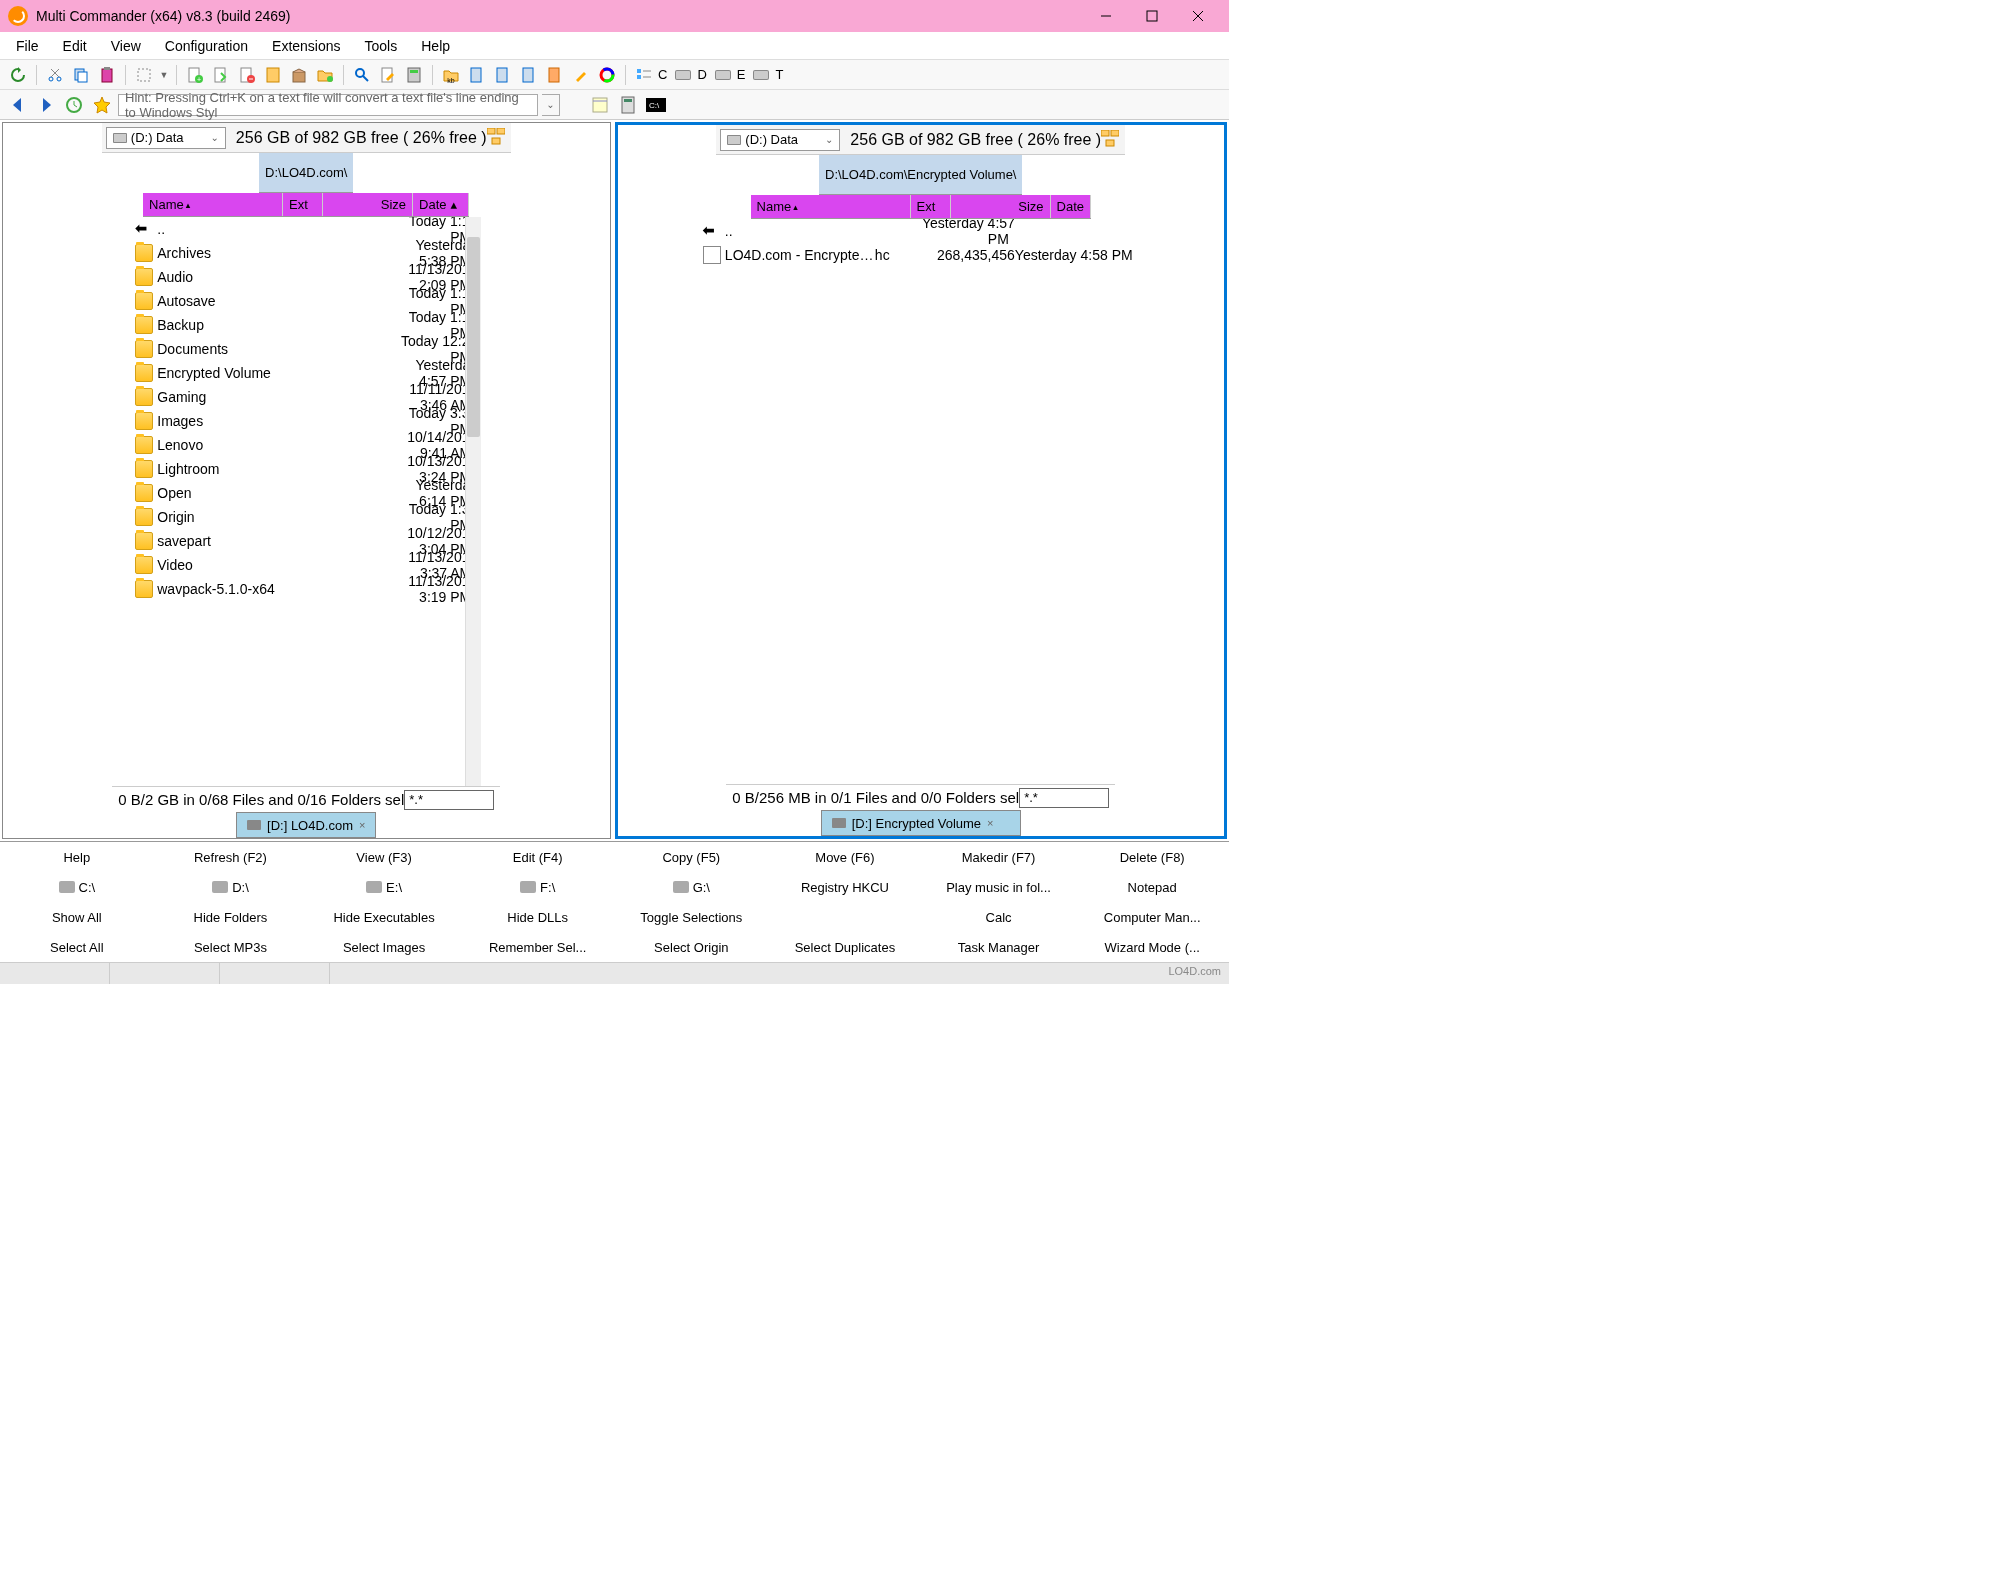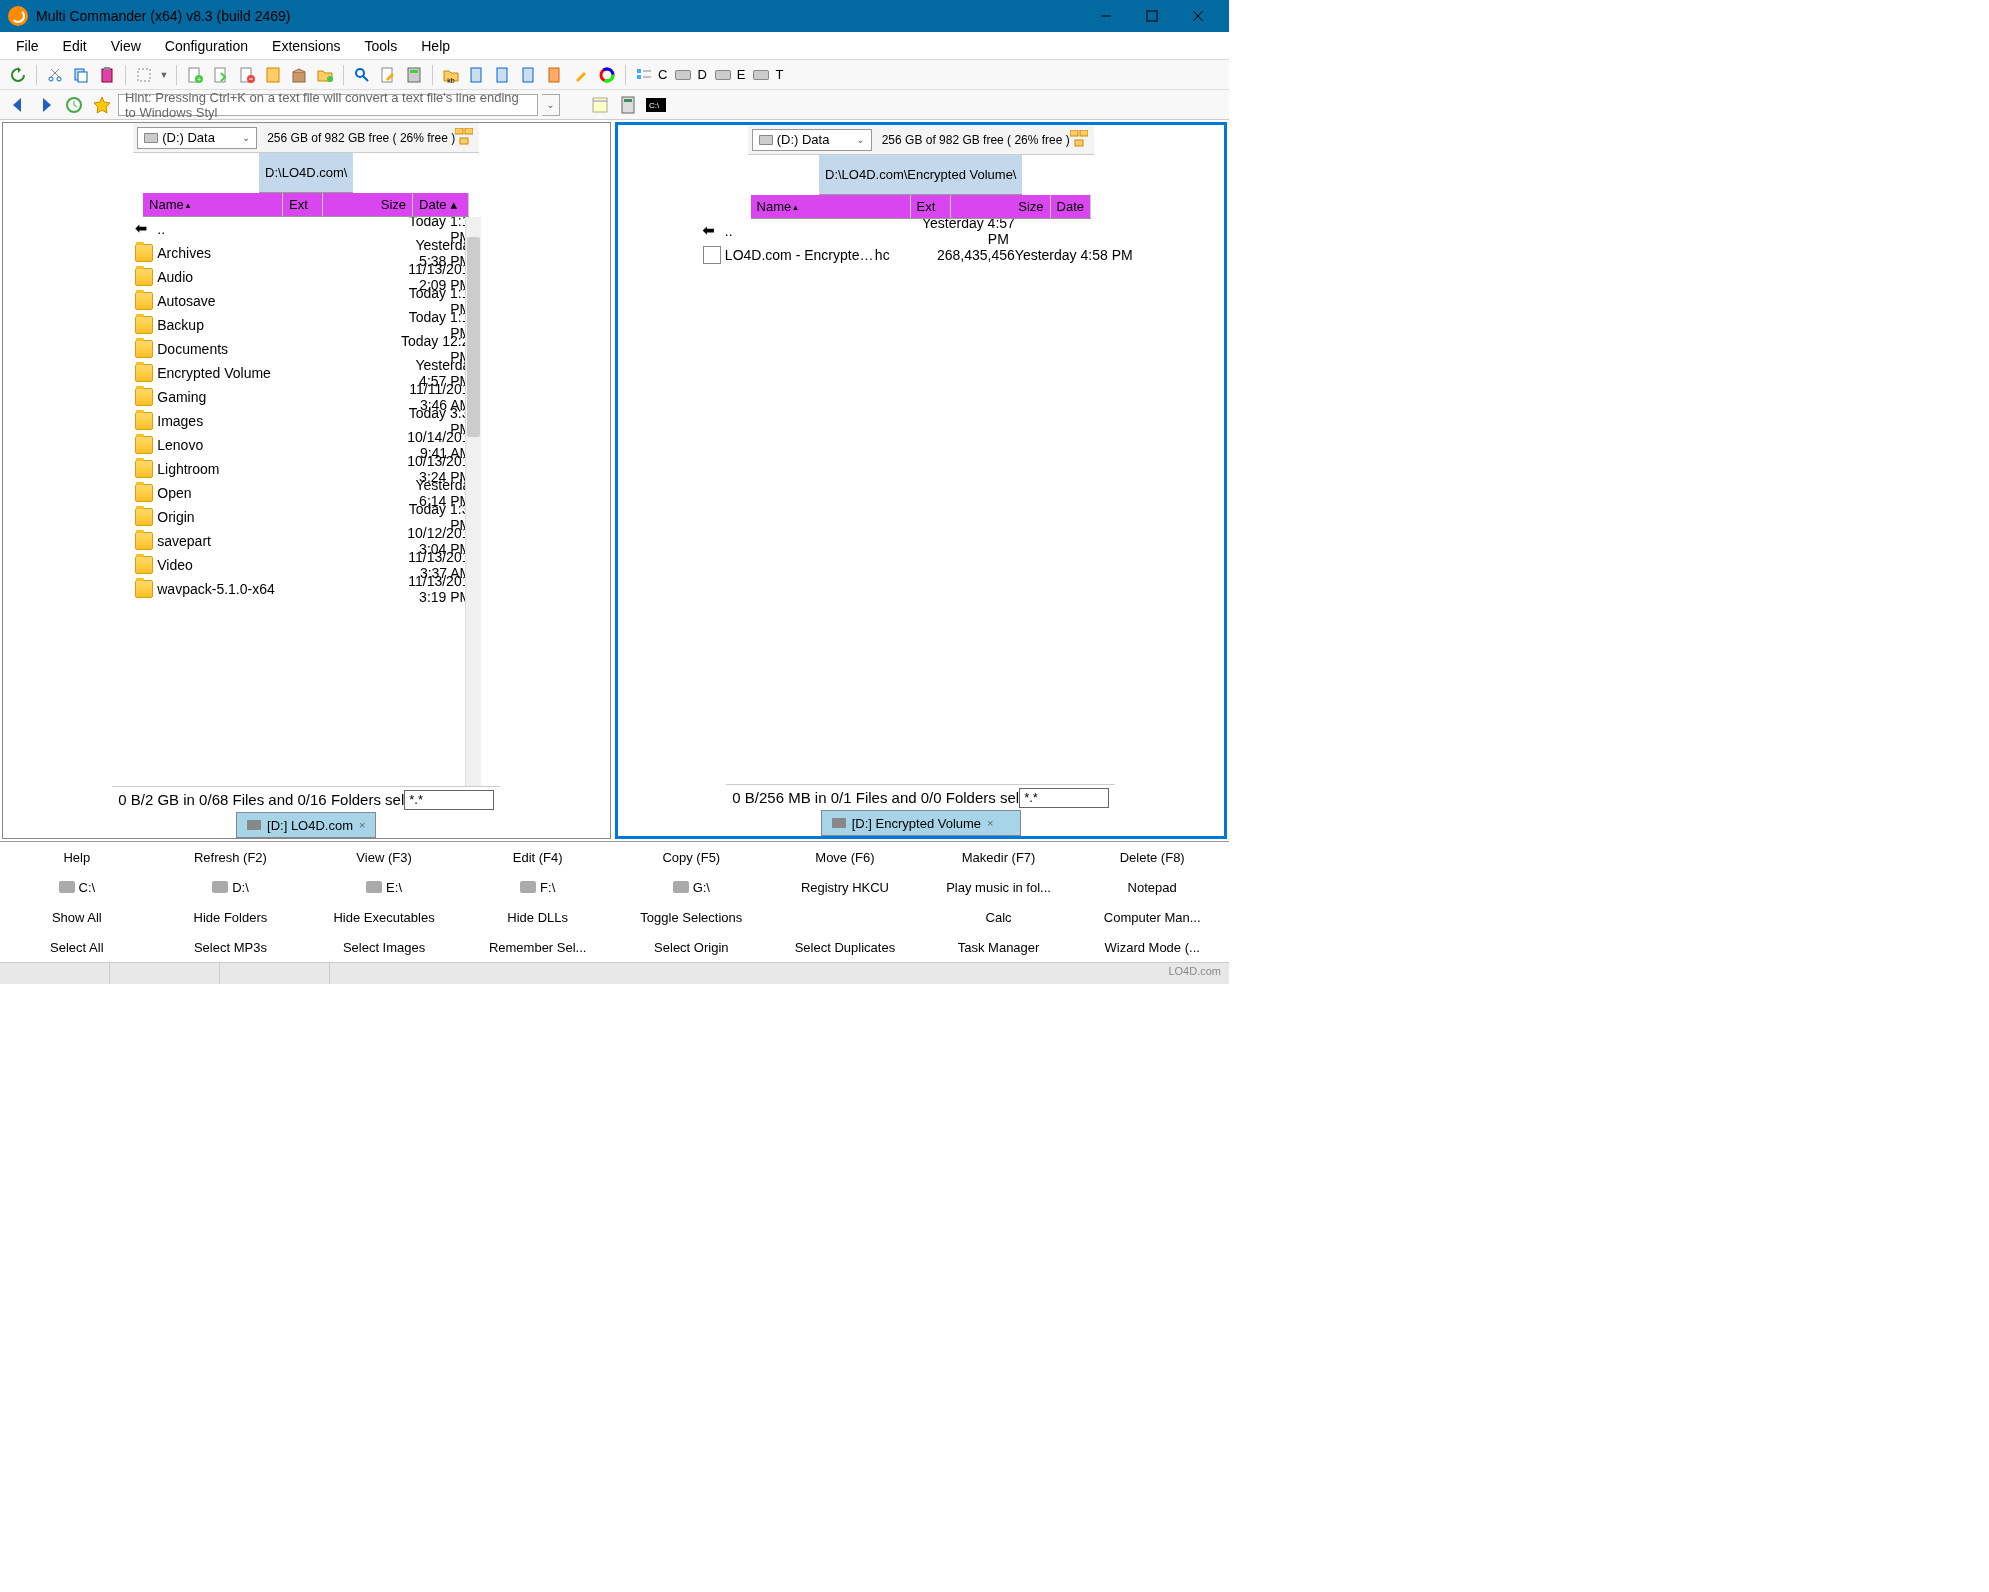--- a/index.html
+++ b/index.html
@@ -1,38 +1,38 @@
 <!DOCTYPE html>
 <html><head>
 <meta charset="utf-8">
 <style>
 * { box-sizing: border-box; margin: 0; padding: 0; font-family: "Segoe UI", Tahoma, sans-serif; }
 body { background: #fff; font-size: 14px; color: #000; width: 1229px; height: 984px; overflow: hidden; display: flex; flex-direction: column; }
-.title-bar { height: 32px; display: flex; align-items: center; padding: 0 8px; background: #0369a1; }
+.title-bar { height: 32px; display: flex; align-items: center; padding: 0 8px; background: #f9a8d4; }
 .title-bar .app-icon { width: 20px; height: 20px; background: #ff8c00; border-radius: 50%; margin-right: 8px; position: relative; }
 .title-bar .app-icon::after { content: ""; position: absolute; inset: 3px; border: 2px solid #fff; border-radius: 50%; border-top-color: transparent; border-left-color: transparent; }
 .title-bar .title { font-size: 14px; color: #000; }
 .title-bar .win-controls { margin-left: auto; display: flex; }
 .title-bar .win-controls .wc { width: 46px; height: 32px; display: flex; align-items: center; justify-content: center; font-size: 14px; }
 .menu-bar { height: 28px; display: flex; align-items: center; padding: 0 4px; border-bottom: 1px solid #ddd; }
 .menu-bar .menu-item { padding: 4px 12px; font-size: 14px; cursor: pointer; }
 .toolbar { height: 30px; display: flex; align-items: center; padding: 2px 6px; background: #f8f8f8; border-bottom: 1px solid #ddd; gap: 2px; }
 .toolbar .tb-btn { width: 24px; height: 24px; display: flex; align-items: center; justify-content: center; font-size: 14px; cursor: pointer; }
 .toolbar .sep { width: 1px; height: 20px; background: #ccc; margin: 0 4px; }
 .toolbar .drive-label { font-size: 13px; padding: 0 2px 0 0; }
 .nav-bar { height: 30px; display: flex; align-items: center; padding: 2px 6px; gap: 4px; background: #f8f8f8; border-bottom: 1px solid #ccc; }
 .nav-bar .nb-btn { width: 24px; height: 24px; display: flex; align-items: center; justify-content: center; }
 .nav-bar .hint-box { flex: 1; height: 22px; border: 1px solid #aaa; display: flex; align-items: center; padding: 0 6px; color: #666; font-size: 13px; max-width: 420px; background: #fff; }
 .nav-bar .hint-dd { width: 18px; height: 22px; border: 1px solid #aaa; border-left: none; display: flex; align-items: center; justify-content: center; font-size: 10px; color: #666; }
 .panes { flex: 1; display: flex; min-height: 0; }
 .pane { flex: 1; display: flex; flex-direction: column; border: 1px solid #888; margin: 2px; align-items: center; }
 .pane.active { border: 3px solid #0078d7; }
 .pane-header { height: 30px; display: flex; align-items: center; padding: 0 4px; background: #f4f4f4; border-bottom: 1px solid #ccc; }
 .drive-select { height: 22px; border: 1px solid #999; background: #fff; display: flex; align-items: center; padding: 0 6px; min-width: 120px; font-size: 13px; }
-.free-space { margin-left: 10px; font-size: 12px; }
+.free-space { margin-left: 10px; font-size: 16px; }
 .tree-icon { margin-left: auto; width: 20px; height: 20px; }
 .path-bar { height: 40px; background: #c4d8ec; border-bottom: 1px solid #999; padding: 2px 6px; font-size: 13px; display: flex; align-items: center; }
 .file-headers { height: 24px; display: flex; border-bottom: 1px solid #999; background: #d946ef; }
 .file-headers .fh { border-right: 1px solid #ccc; padding: 2px 6px; font-size: 13px; display: flex; align-items: center; }
 .fh-name { width: 140px; }
 .fh-ext { width: 40px; }
 .fh-size { width: 90px; justify-content: flex-end; }
 .fh-date { flex: 1; justify-content: flex-end; padding-right: 14px; }
 .file-list { flex: 1; overflow-y: auto; position: relative; }
 .file-row { height: 24px; display: flex; align-items: center; padding: 0 4px; font-size: 14px; }

